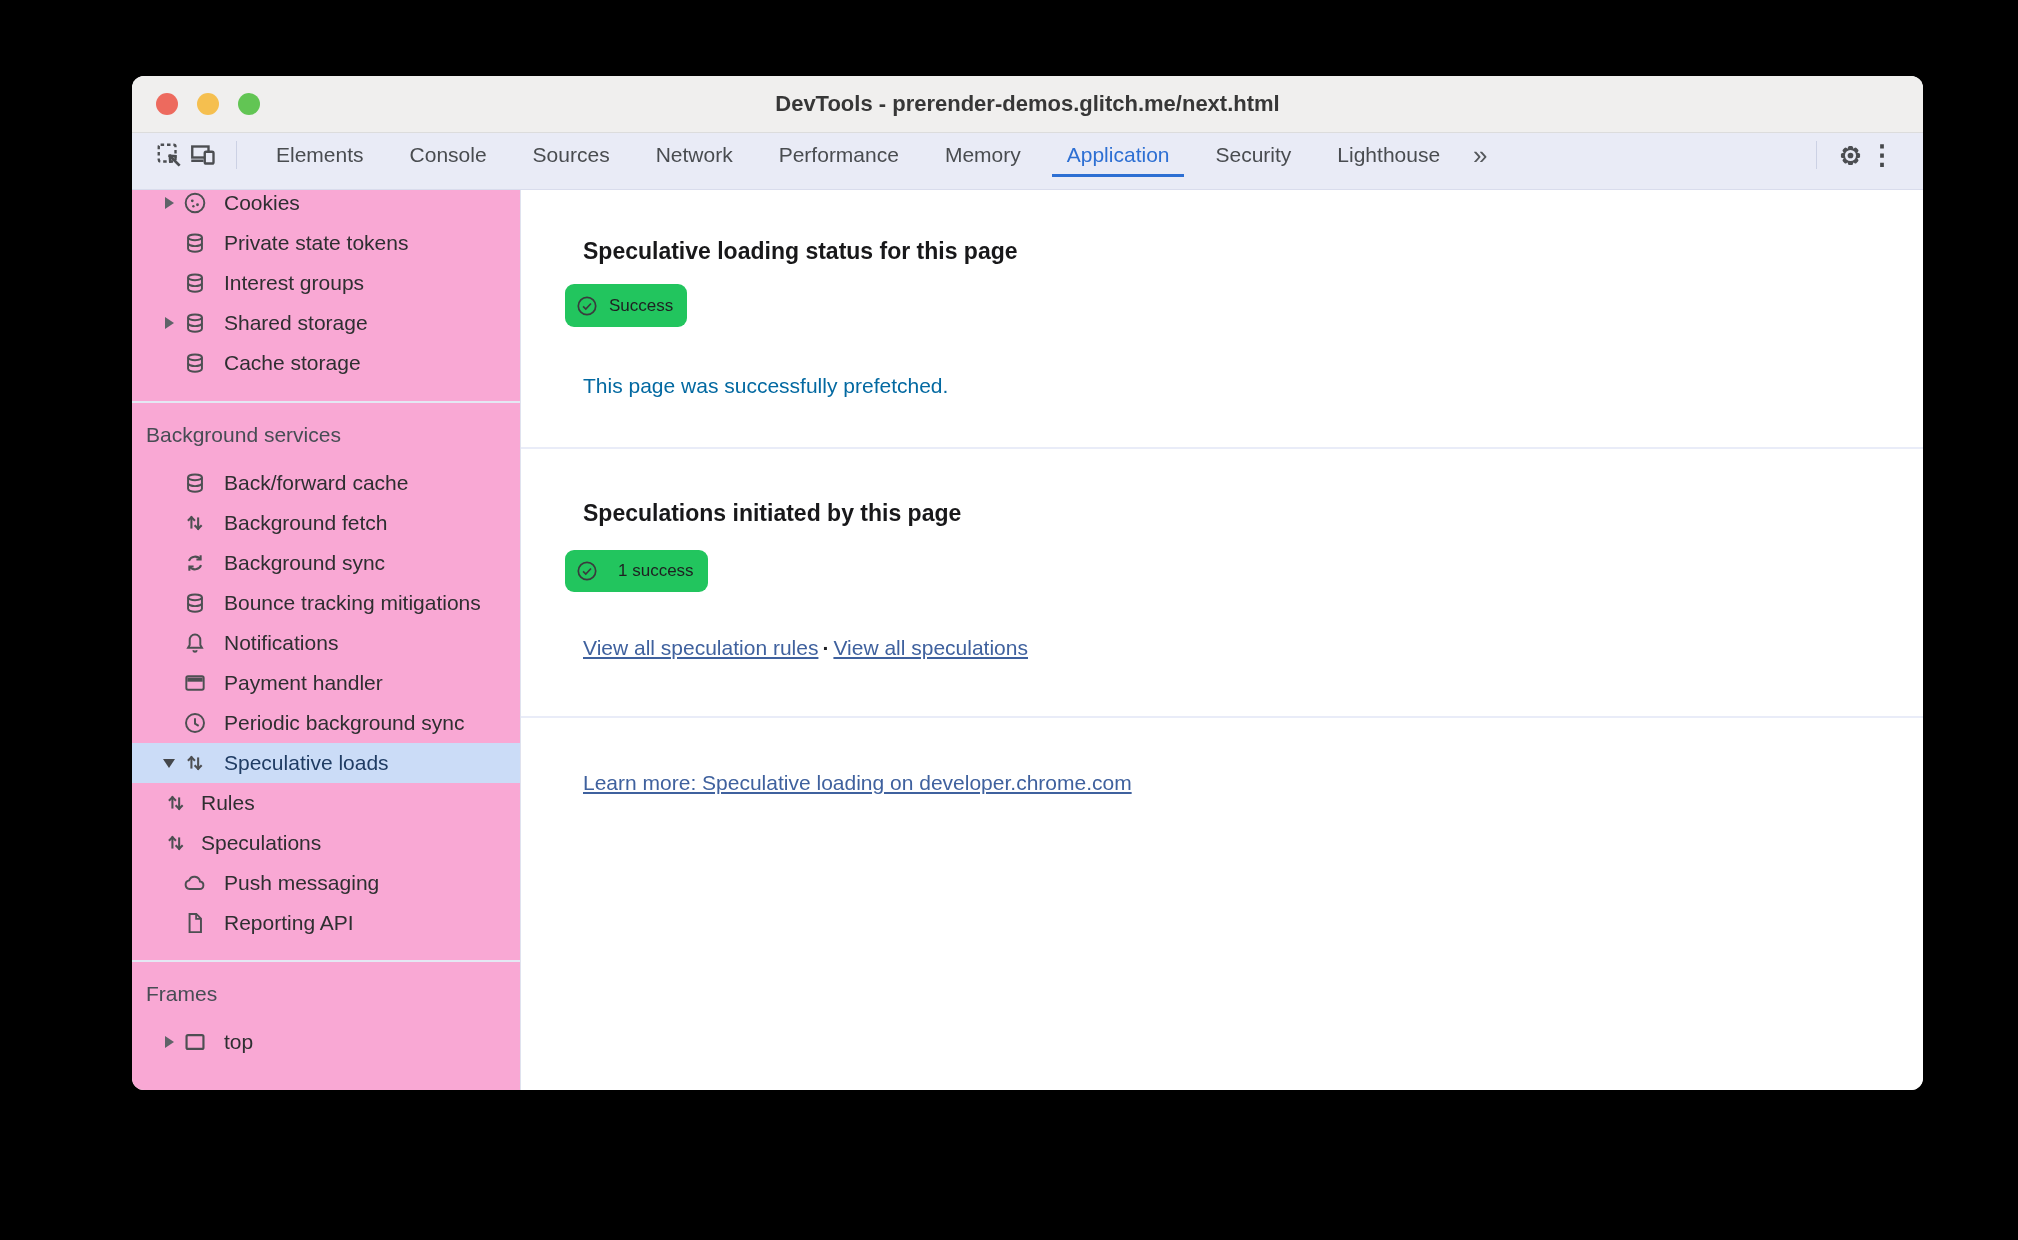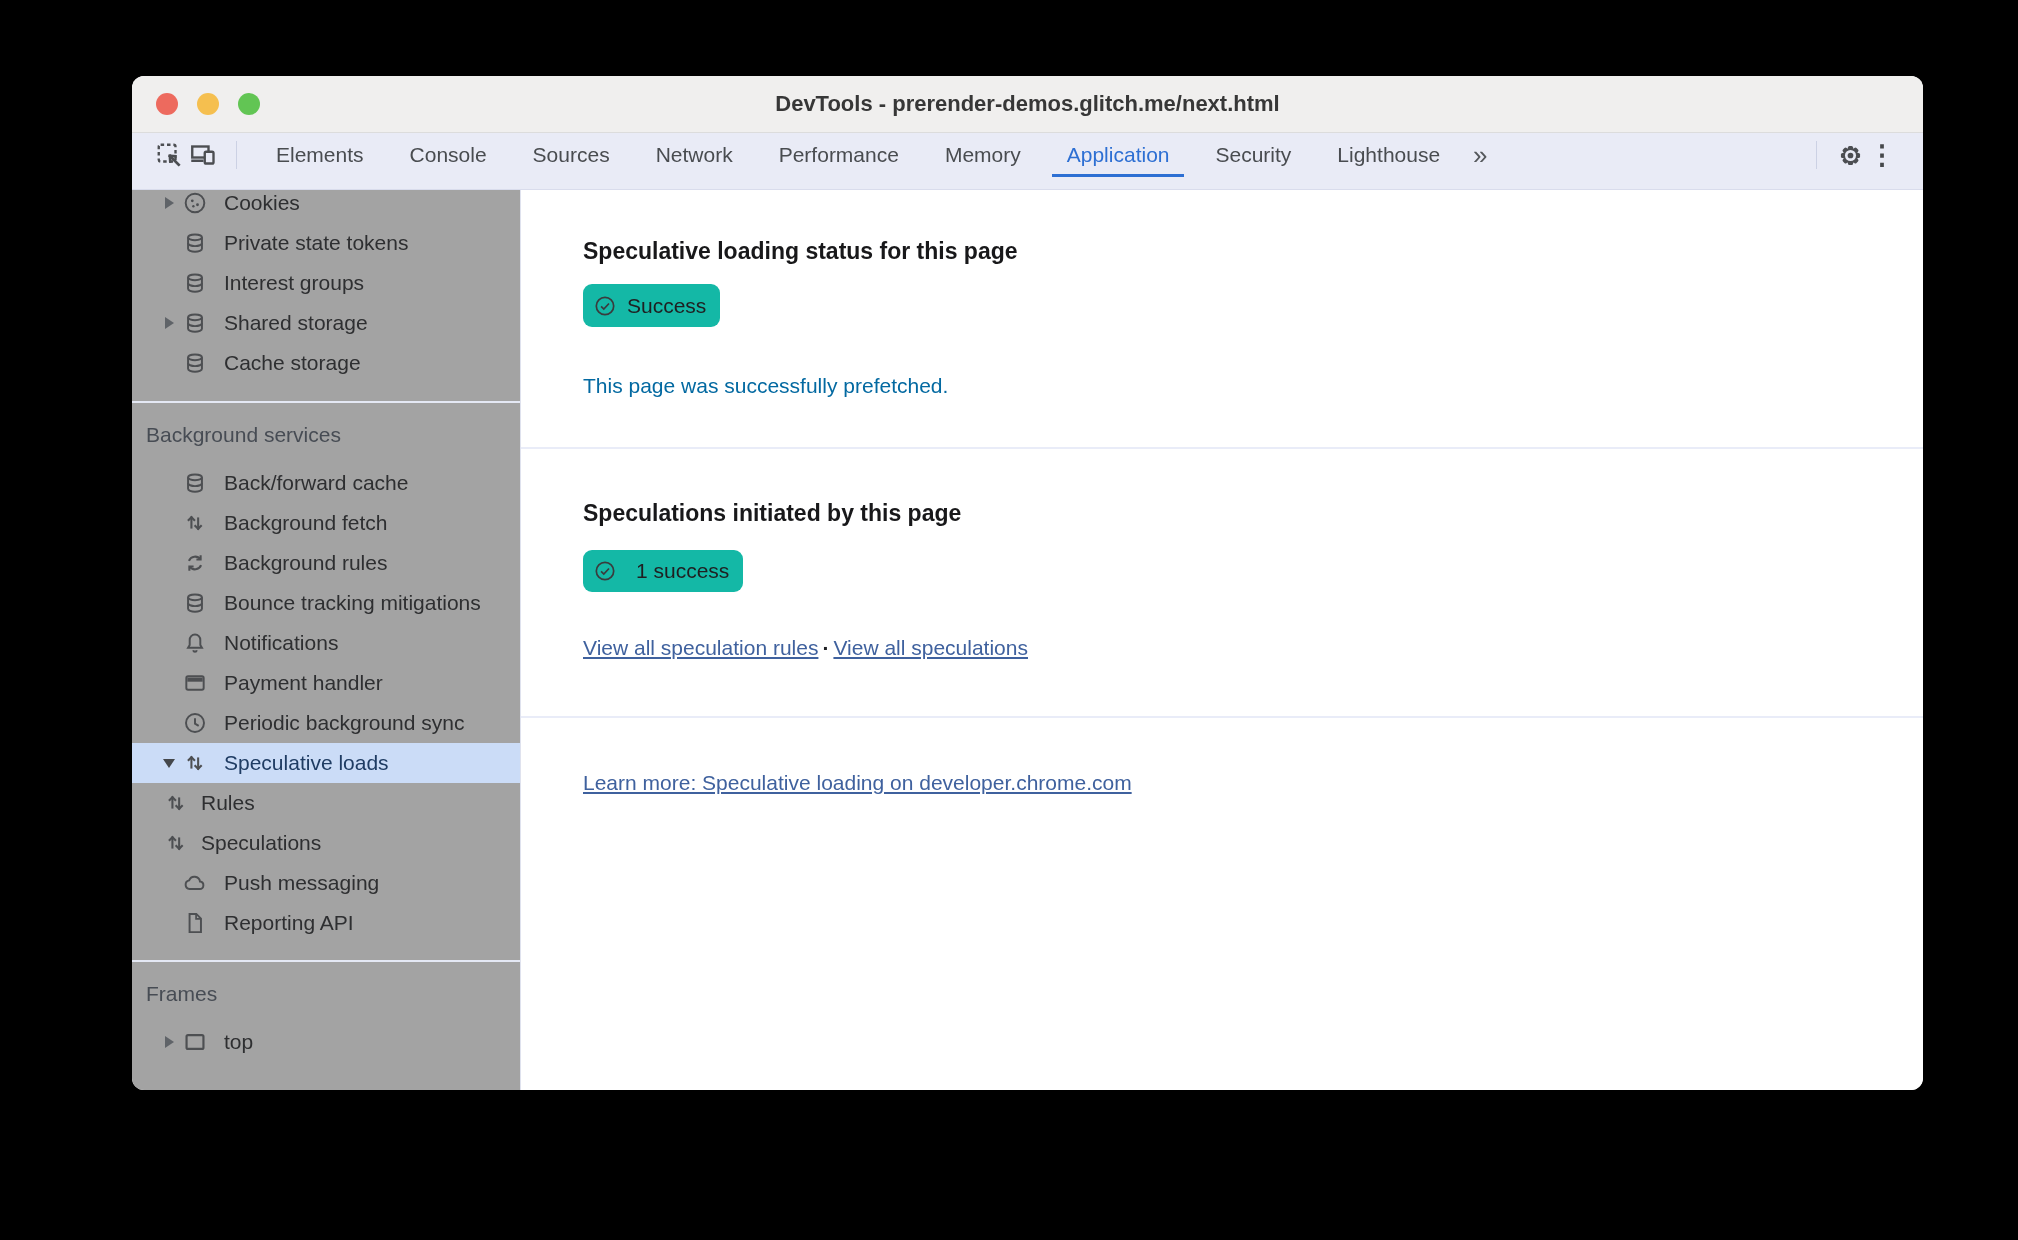--- a/index.html
+++ b/index.html
@@ -26,42 +26,42 @@
   .tab{display:flex;align-items:center;padding:0 23px;font-size:21px;color:#494c50;position:relative;}
   .tab.active{color:#2d6fd3;}
   .tab.active::after{content:"";position:absolute;left:8px;right:8px;bottom:0;height:3px;background:#2d6fd3;}
   .chevron{font-size:26px;color:#55585c;padding:0 10px;display:flex;align-items:center;}
   .tb-right{margin-left:auto;display:flex;align-items:center;}
   .gear svg{width:31px;height:31px;}
   .kebab{font-size:27px;color:#46484b;font-weight:700;width:30px;text-align:center;}
   
   .body{flex:1;display:flex;min-height:0;}
   .sidebar{width:389px;flex:0 0 389px;border-right:1px solid #dfe2ee;overflow:hidden;
-    padding-top:0;background:#a3a3a3;}
+    padding-top:0;background:#f9a8d4;}
   .side-scroll{margin-top:-7px;}
   .row{height:40px;display:flex;align-items:center;padding-left:24px;font-size:21px;color:#2e2f31;}
   .row .exp{width:26px;flex:0 0 26px;display:flex;align-items:center;justify-content:center;}
   .row .ic{width:26px;height:26px;flex:0 0 26px;color:#4d4f52;}
   .row .lbl{margin-left:16px;white-space:nowrap;}
   .row.nested{padding-left:31px;}
   .row.nested .lbl{margin-left:12px;}
   .row.selected{background:#cbdcf7;color:#1f3c63;}
   .tri-r{width:0;height:0;border-left:9px solid #5f6368;border-top:6px solid transparent;border-bottom:6px solid transparent;}
   .tri-d{width:0;height:0;border-top:9px solid #44474b;border-left:6px solid transparent;border-right:6px solid transparent;}
   .group-divider{border-top:2px solid #e4e8f4;}
   .gd1{margin-top:18px;}
   .gd2{margin-top:17px;}
   .section-header{height:40px;display:flex;align-items:center;padding-left:14px;
     font-size:21px;font-weight:500;color:#474c54;margin-top:12px;margin-bottom:8px;}
   
   .main{flex:1;min-width:0;background:#fff;overflow:hidden;}
   .h1{margin:48px 0 0 62px;font-size:23px;font-weight:700;color:#18181a;line-height:26px;}
   .h2{margin:51px 0 0 62px;font-size:23px;font-weight:700;color:#18181a;line-height:26px;}
-  .badge{margin:20px 0 0 62px;display:inline-flex;align-items:center;height:43px;
-    background:#14b8a6;border-radius:9px;padding:0 14px 0 10px;font-size:21px;color:#1f1f21;}
+  .badge{margin:20px 0 0 44px;display:inline-flex;align-items:center;height:43px;
+    background:#22c55e;border-radius:9px;padding:0 14px 0 10px;font-size:17px;color:#1f1f21;}
   .badge .ic{width:24px;height:24px;color:#3a3b3d;margin-right:10px;}
   .badge2{margin-top:24px;height:42px;gap:9px;}
   .para{margin:46px 0 0 62px;font-size:21px;color:#0369a1;line-height:26px;}
   .divider{margin-top:48px;border-top:2px solid #e9ecf8;}
   .divider2{margin-top:55px;}
   .links{margin:43px 0 0 62px;display:flex;align-items:center;gap:4px;font-size:21px;line-height:26px;}
   a.lnk{color:#3f619e;text-decoration:underline;}
   .dotsep{color:#202124;font-weight:700;}
   .learn{margin:52px 0 0 62px;font-size:21px;line-height:26px;}
 </style>
@@ -257,21 +257,21 @@
           <svg class="ic">
               <use href="#i-updown"></use>
             </svg>
           <span class="lbl">Background fetch</span>
         </div>
         <div class="row">
           <span class="exp"></span>
           <svg class="ic">
               <use href="#i-sync"></use>
             </svg>
-          <span class="lbl">Background rules</span>
+          <span class="lbl">Background sync</span>
         </div>
         <div class="row">
           <span class="exp"></span>
           <svg class="ic">
               <use href="#i-db"></use>
             </svg>
           <span class="lbl">Bounce tracking mitigations</span>
         </div>
         <div class="row">
           <span class="exp"></span>

